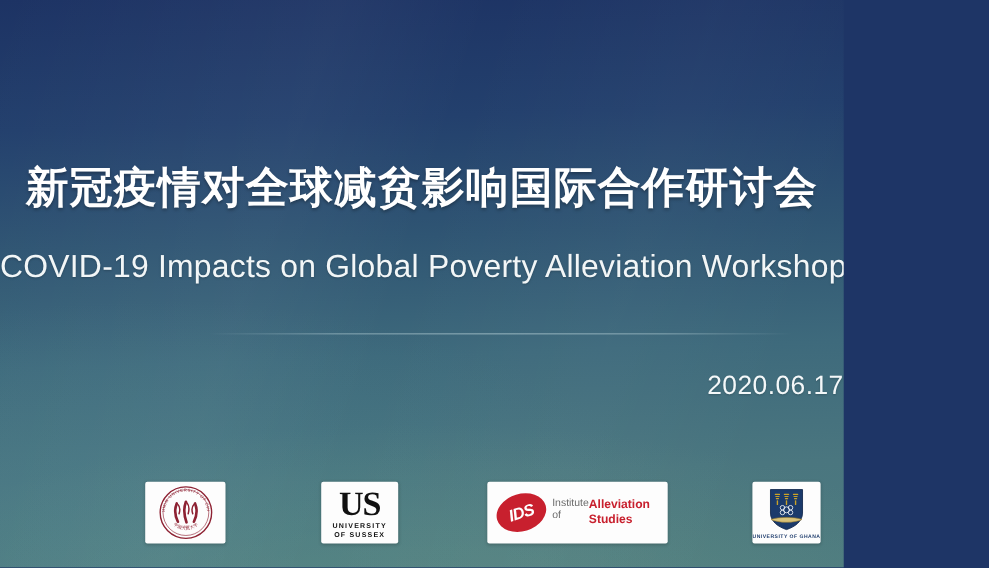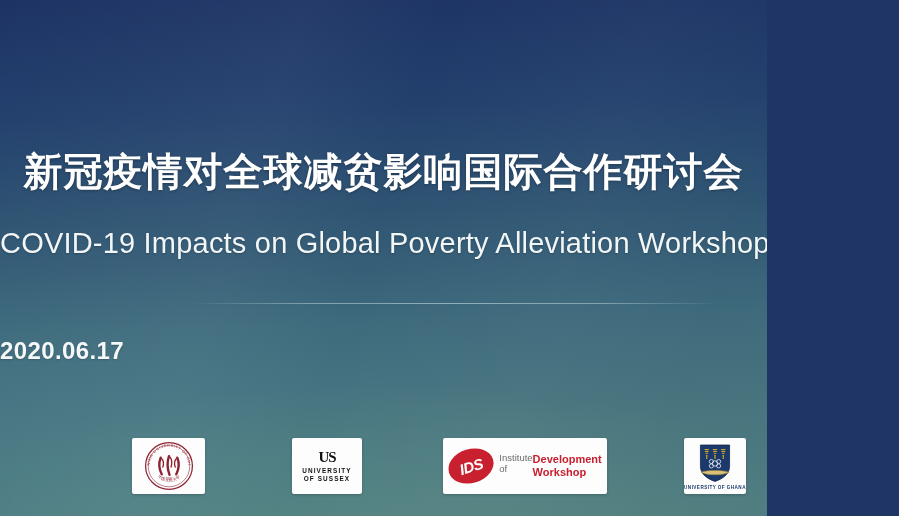--- a/index.html
+++ b/index.html
@@ -38,42 +38,42 @@
     text-shadow:0 1px 2px rgba(0,0,0,0.22);
     white-space:nowrap;
   }
   #divider{
     position:absolute;left:190px;width:530px;top:303px;height:1px;
     background:linear-gradient(90deg, rgba(220,240,242,0) 0%, rgba(220,240,242,0.42) 22%,
                rgba(220,240,242,0.52) 50%, rgba(220,240,242,0.42) 78%, rgba(220,240,242,0) 100%);
   }
   #date{
     position:absolute;left:0;right:0;top:334px;
-    text-align:left;
-    font-size:24px;line-height:34px;font-weight:700;
+    text-align:right;
+    font-size:24px;line-height:34px;font-weight:400;
     color:#f4f8f9;letter-spacing:0.4px;
     text-shadow:0 1px 2px rgba(0,0,0,0.20);
   }
   
   #logo-row{position:absolute;left:0;top:438px;width:899px;height:56px;}
   .logo-box{
     position:absolute;top:0;height:56px;
     background:#fdfdfd;border-radius:2px;
     box-shadow:0 1px 3px rgba(0,0,0,0.20);
     overflow:hidden;
   }
   #logo-ruc{left:132px;width:73px;}
   #logo-sussex{left:292px;width:70px;}
   #logo-ids{left:443px;width:164px;}
   #logo-ghana{left:684px;width:62px;}
   .logo-inner{width:100%;height:100%;display:flex;align-items:center;justify-content:center;}
 
   
   .sussex-wrap{display:flex;flex-direction:column;align-items:center;justify-content:center;line-height:1;}
-  .sussex-mono{font-family:"Liberation Serif","DejaVu Serif",serif;font-size:15px;font-weight:bold;
+  .sussex-mono{font-family:"Liberation Serif","DejaVu Serif",serif;font-size:31px;font-weight:bold;
     color:#111;letter-spacing:-1px;margin-bottom:2px;}
   .sussex-l1,.sussex-l2{font-size:6.4px;font-weight:bold;color:#111;letter-spacing:1.1px;margin-top:1.5px;}
 
   
   .ids-wrap{display:flex;align-items:center;justify-content:center;gap:5px;width:100%;padding:0 8px;box-sizing:border-box;}
   .ids-badge{position:relative;width:46px;height:34px;flex:none;}
   .ids-ell{position:absolute;left:0;top:0;width:46px;height:34px;background:#c8202e;
     border-radius:50%;transform:rotate(-17deg);}
   .ids-txt{position:absolute;left:0;top:0;width:46px;height:34px;display:flex;align-items:center;
     justify-content:center;transform:rotate(-17deg);
@@ -146,21 +146,21 @@
 
     <div class="logo-box" id="logo-ids">
       <div class="logo-inner">
         <div class="ids-wrap">
           <div class="ids-badge">
             <div class="ids-ell"></div>
             <div class="ids-txt">IDS</div>
           </div>
           <div class="ids-words">
             <div class="ids-w1">Institute of</div>
-            <div class="ids-w2">Development Workshop</div>
+            <div class="ids-w2">Alleviation Studies</div>
           </div>
         </div>
       </div>
     </div>
 
     <div class="logo-box" id="logo-ghana">
       <div class="logo-inner">
         <div class="ghana-wrap">
           <svg width="34" height="40" viewBox="0 0 70 82">
             <path d="M5 4 H65 V48 C65 64, 50 74, 35 79 C20 74, 5 64, 5 48 Z" fill="#1b3a6b" stroke="#10264a" stroke-width="1.6"></path>

